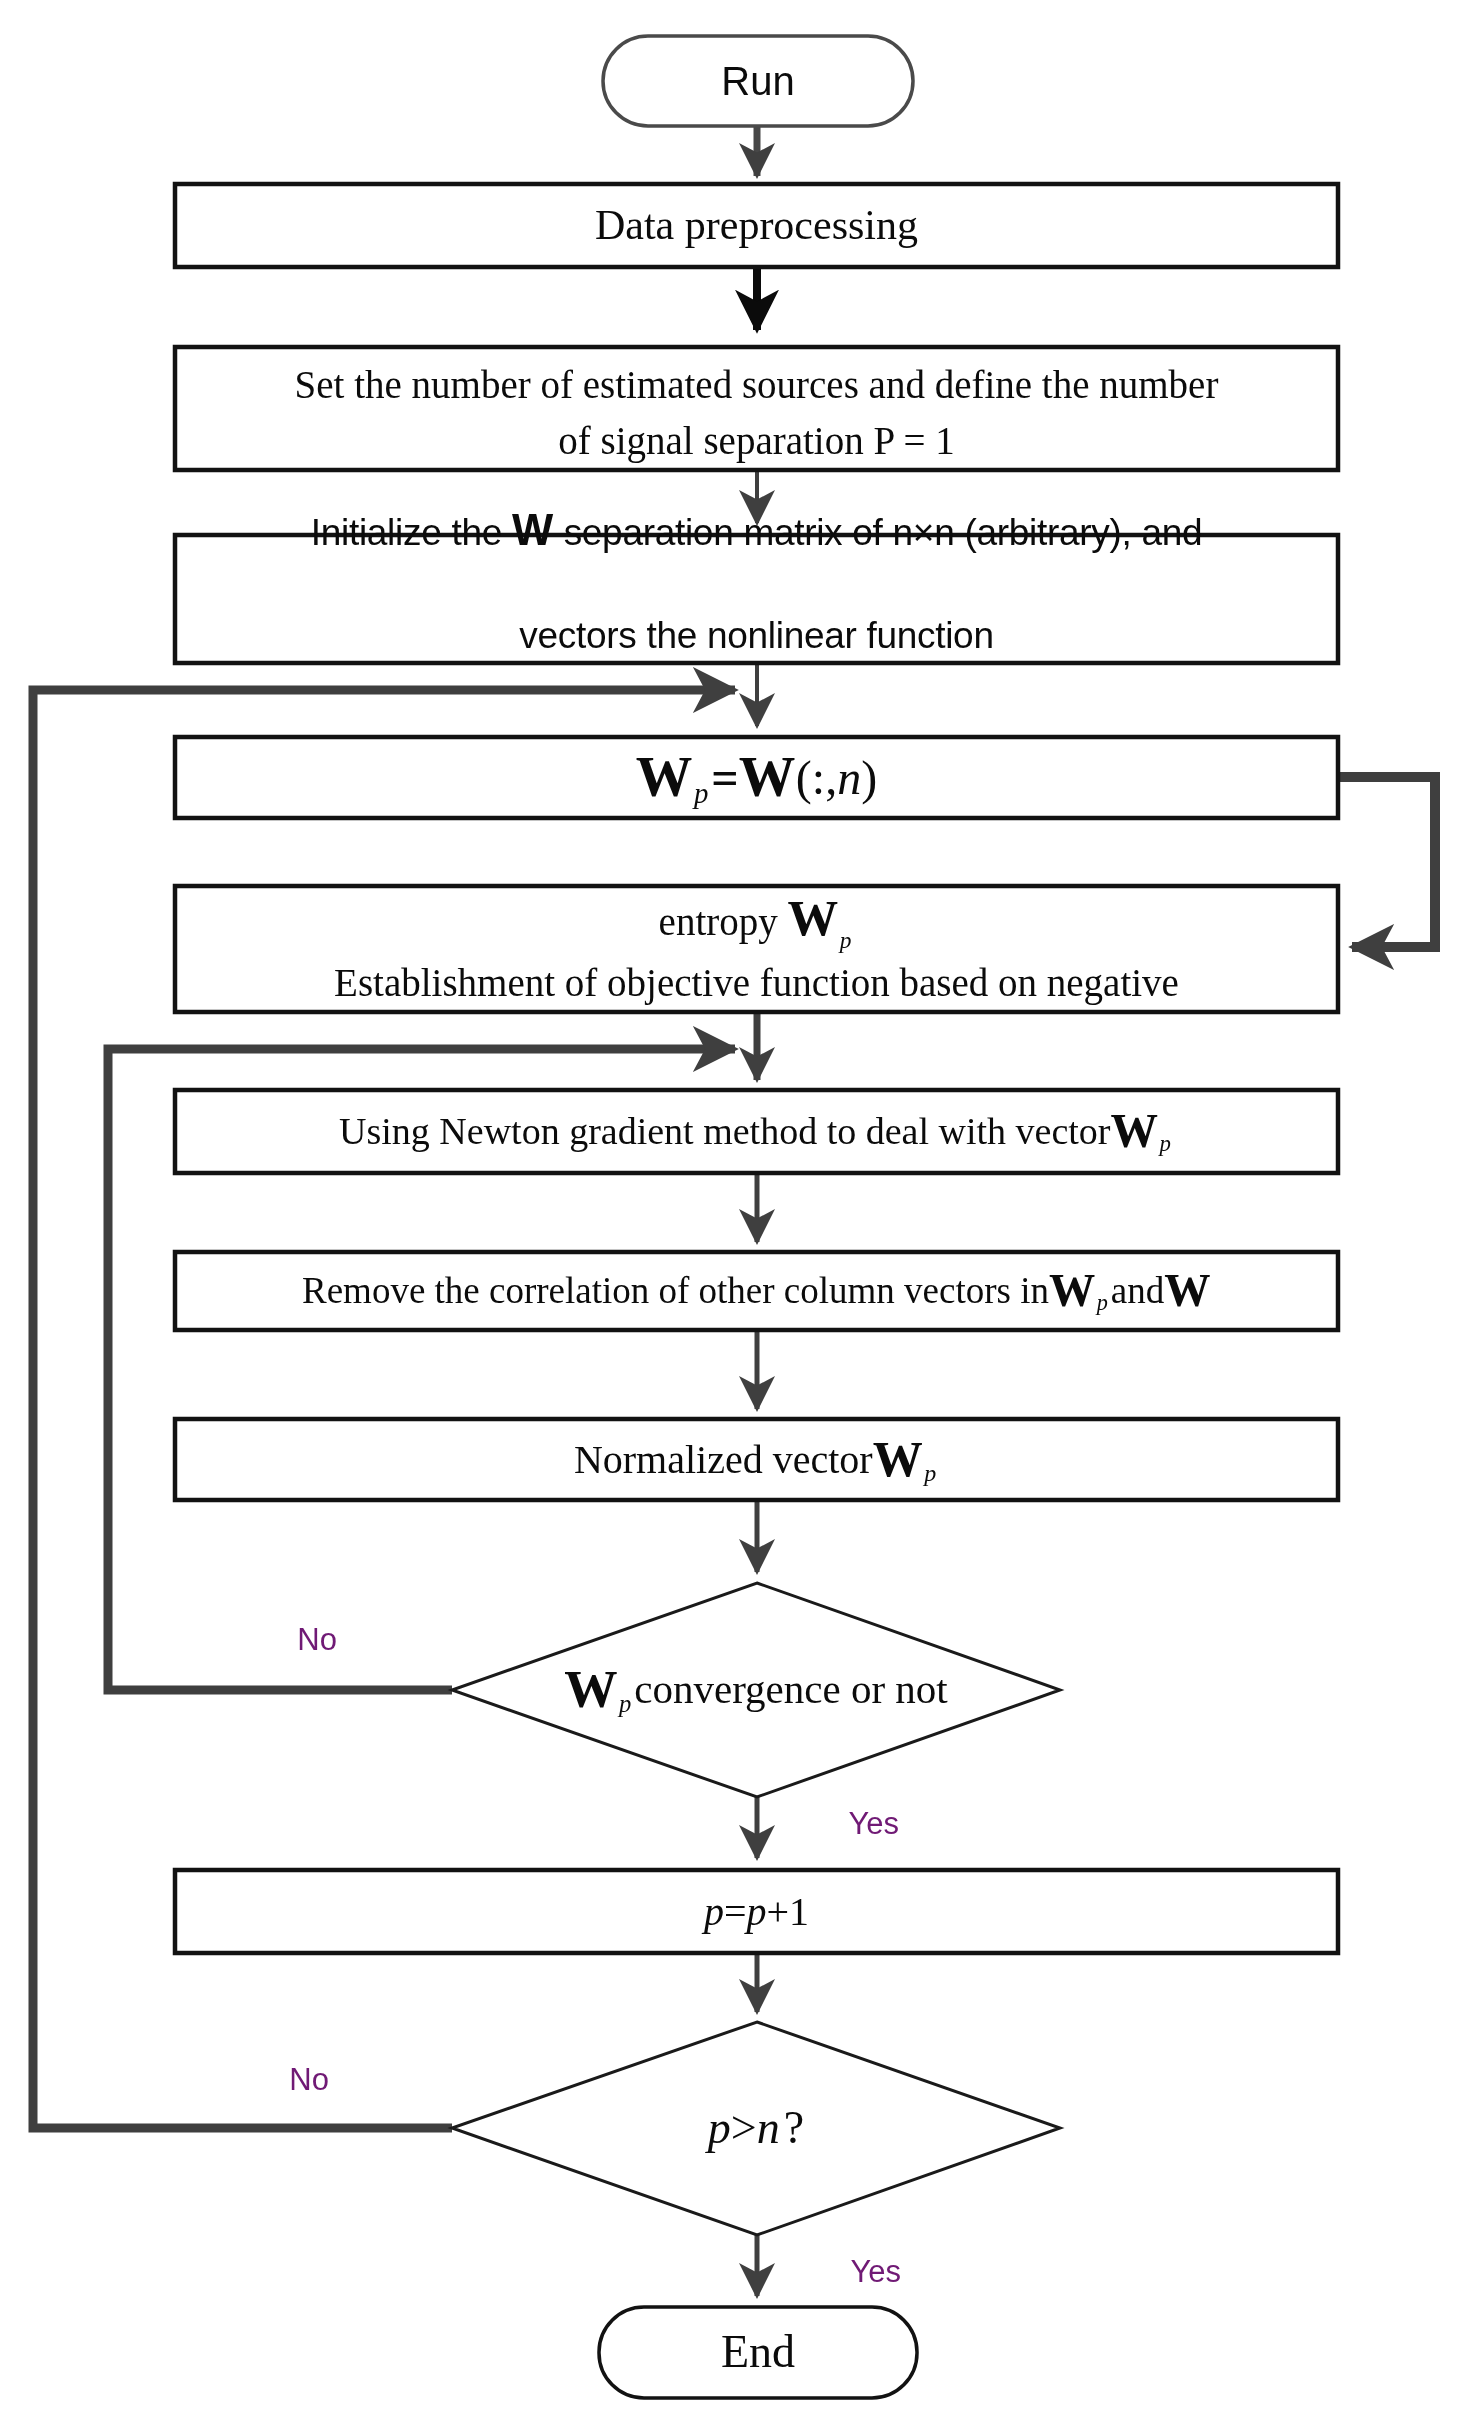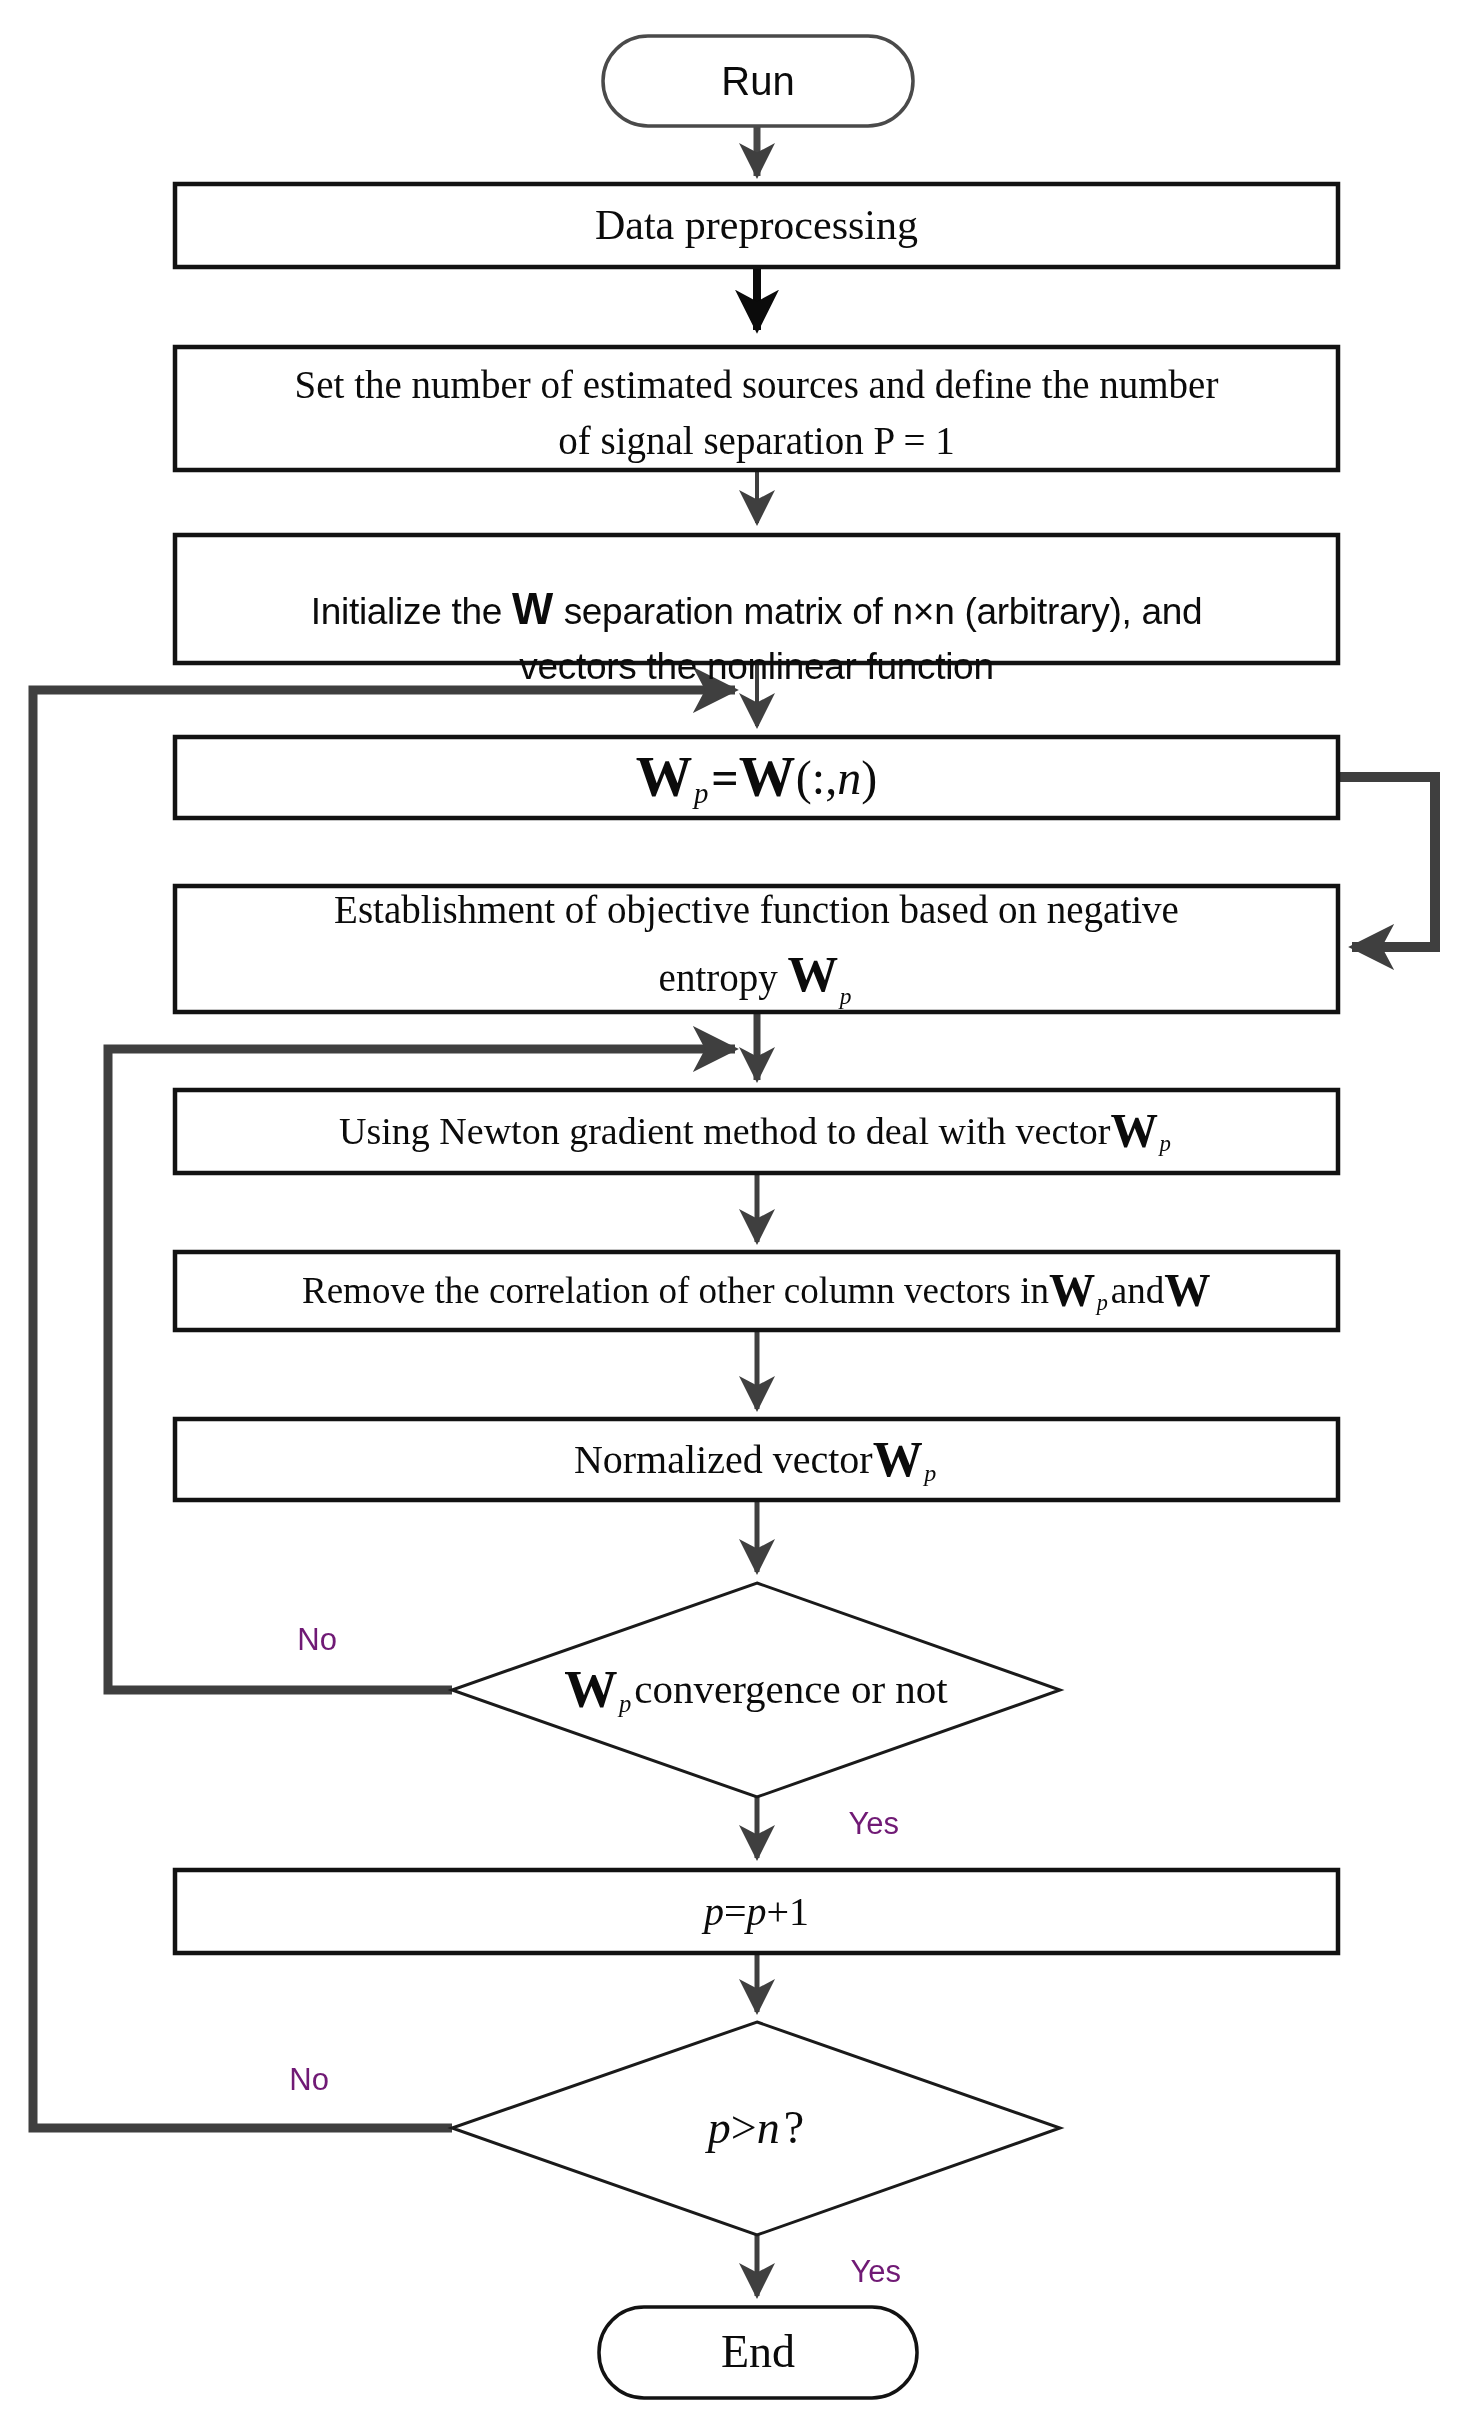--- a/index.html
+++ b/index.html
@@ -83,42 +83,42 @@
 
   <div class="lbl serif" style="left:175px;top:184px;width:1163px;height:83px;font-size:42px;">
     <span>Data preprocessing</span>
   </div>
 
   <div class="lbl serif col" style="left:175px;top:347px;width:1163px;height:123px;font-size:39px;">
     <div>Set the number of estimated sources and define the number</div>
     <div>of signal separation P = 1</div>
   </div>
 
-  <div class="lbl sans col" style="left:175px;top:566px;width:1163px;height:128px;font-size:37px;letter-spacing:-0.3px;">
+  <div class="lbl sans col" style="left:175px;top:535px;width:1163px;height:128px;font-size:37px;letter-spacing:-0.3px;gap:48px;">
     <div>
       <span>Initialize the </span><span class="mW">W</span><span> separation matrix of n×n (arbitrary), and</span>
     </div>
     <div>vectors the nonlinear function</div>
   </div>
 
   <div class="lbl serif nowrap" style="left:175px;top:737px;width:1163px;height:81px;font-size:48px;">
     <span class="mW">W</span>
       <span class="msub">p</span>
       <span style="font-weight:700;"> = </span>
       <span class="mW">W</span>
       <span>(:, </span>
       <span class="it">n</span>
       <span>)</span>
   </div>
 
   <div class="lbl serif col" style="left:175px;top:886px;width:1163px;height:126px;font-size:39px;">
-    <div>Establishment of objective function based on negative</div>
     <div>
       <span>entropy </span><span class="mW" style="font-size:1.3em;">W</span><span class="msub">p</span>
     </div>
+    <div>Establishment of objective function based on negative</div>
   </div>
 
   <div class="lbl serif nowrap" style="left:175px;top:1090px;width:1163px;height:83px;font-size:38px;">
     <span>Using Newton gradient method to deal with vector </span>
       <span class="mW" style="font-size:1.25em;">W</span>
       <span class="msub">p</span>
   </div>
 
   <div class="lbl serif nowrap" style="left:175px;top:1252px;width:1163px;height:78px;font-size:37px;">
     <span>Remove the correlation of other column vectors in </span>

